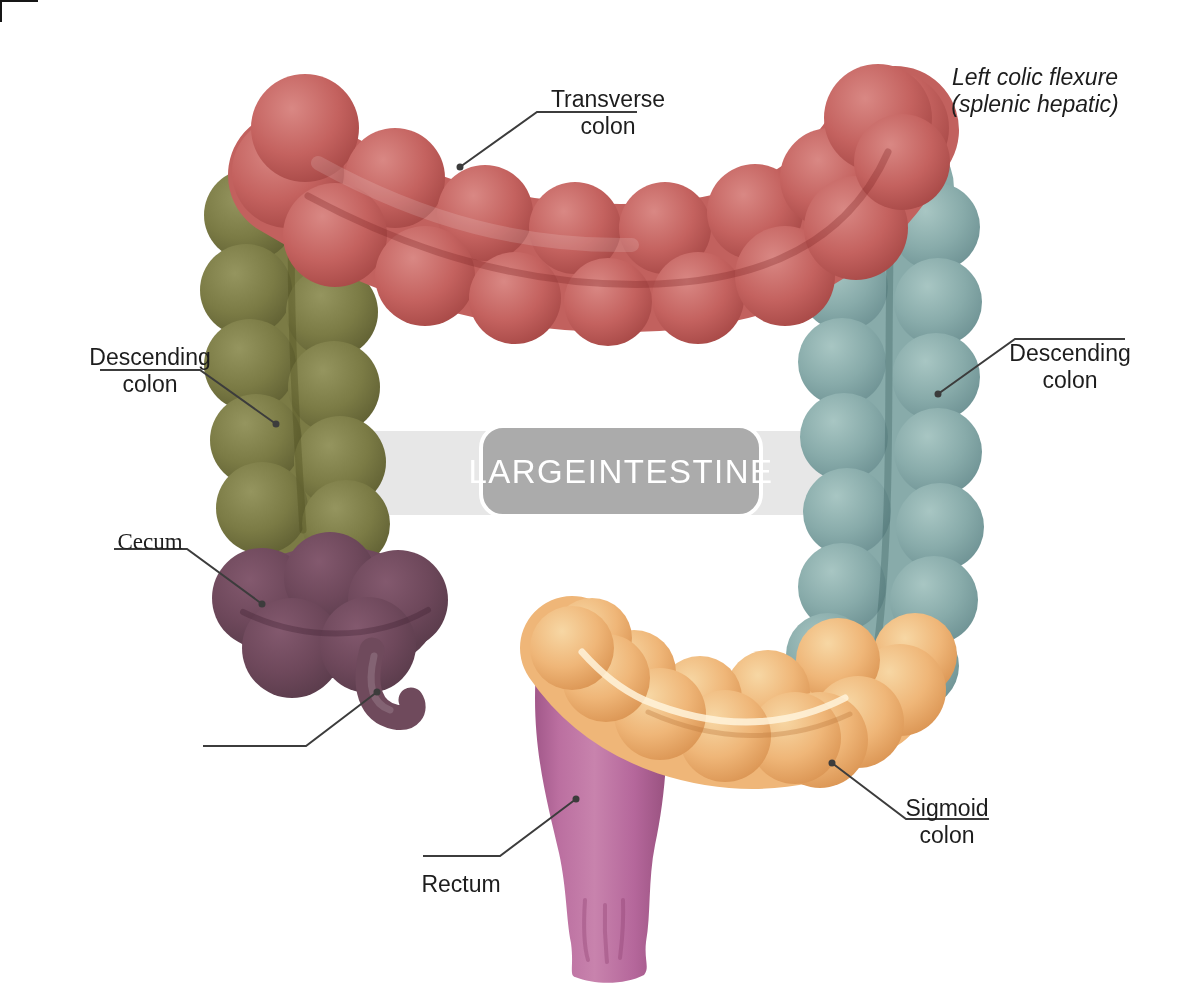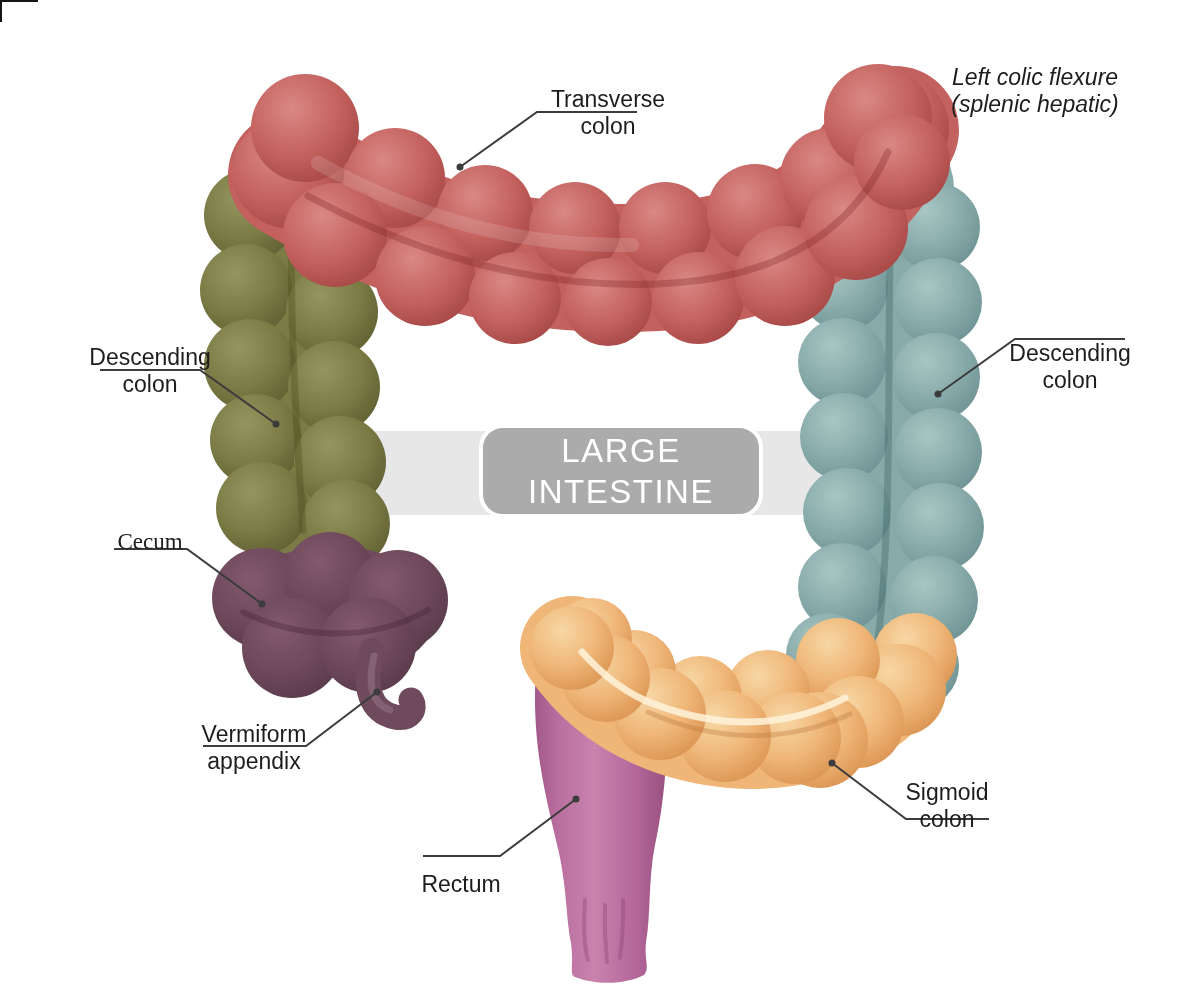--- a/index.html
+++ b/index.html
@@ -7,21 +7,21 @@
     position:relative;width:1200px;height:1000px;background:#ffffff;overflow:hidden;
     font-family:"Liberation Sans", sans-serif;
   }
   .band{
     position:absolute;left:350px;top:431px;width:518px;height:84px;
     background:#e7e7e7;z-index:1;
   }
   .banner-box{
     position:absolute;left:479px;top:424px;width:284px;height:94px;
     background:#ababab;border:4px solid #ffffff;border-radius:24px;
-    z-index:2;display:flex;flex-direction:column;align-items:center;justify-content:center;
+    z-index:2;display:flex;flex-direction:row;align-items:center;justify-content:center;
     box-sizing:border-box;
   }
   .banner-box span{
     display:block;color:#ffffff;font-size:33px;line-height:41px;
     letter-spacing:1.5px;text-align:center;
   }
   .illustration{position:absolute;left:0;top:0;z-index:3;pointer-events:none;}
   .lbl{
     position:absolute;z-index:4;color:#1d1d1d;font-size:23px;line-height:27px;
     text-align:center;white-space:nowrap;
@@ -218,27 +218,23 @@
 
   <div class="lbl" style="left:972px;top:314px;width:196px;margin-top:26px;">
     <span>Descending</span>
     <span>colon</span>
   </div>
 
   <div class="lbl" style="left:80px;top:528px;width:140px;font-family:Liberation Serif, serif;">
     <span>Cecum</span>
   </div>
 
-  <div class="lbl" style="left:162px;top:721px;width:184px;">
-    <span>Vermiform</span>
-    <span>appendix</span>
-  </div>
 
   <div class="lbl" style="left:390px;top:831px;width:142px;margin-top:40px;">
     <span>Rectum</span>
   </div>
 
-  <div class="lbl" style="left:860px;top:779px;width:174px;">
+  <div class="lbl" style="left:860px;top:795px;width:174px;">
     <span>Sigmoid</span>
     <span>colon</span>
   </div>
 
 </div>
 
 </body></html>

